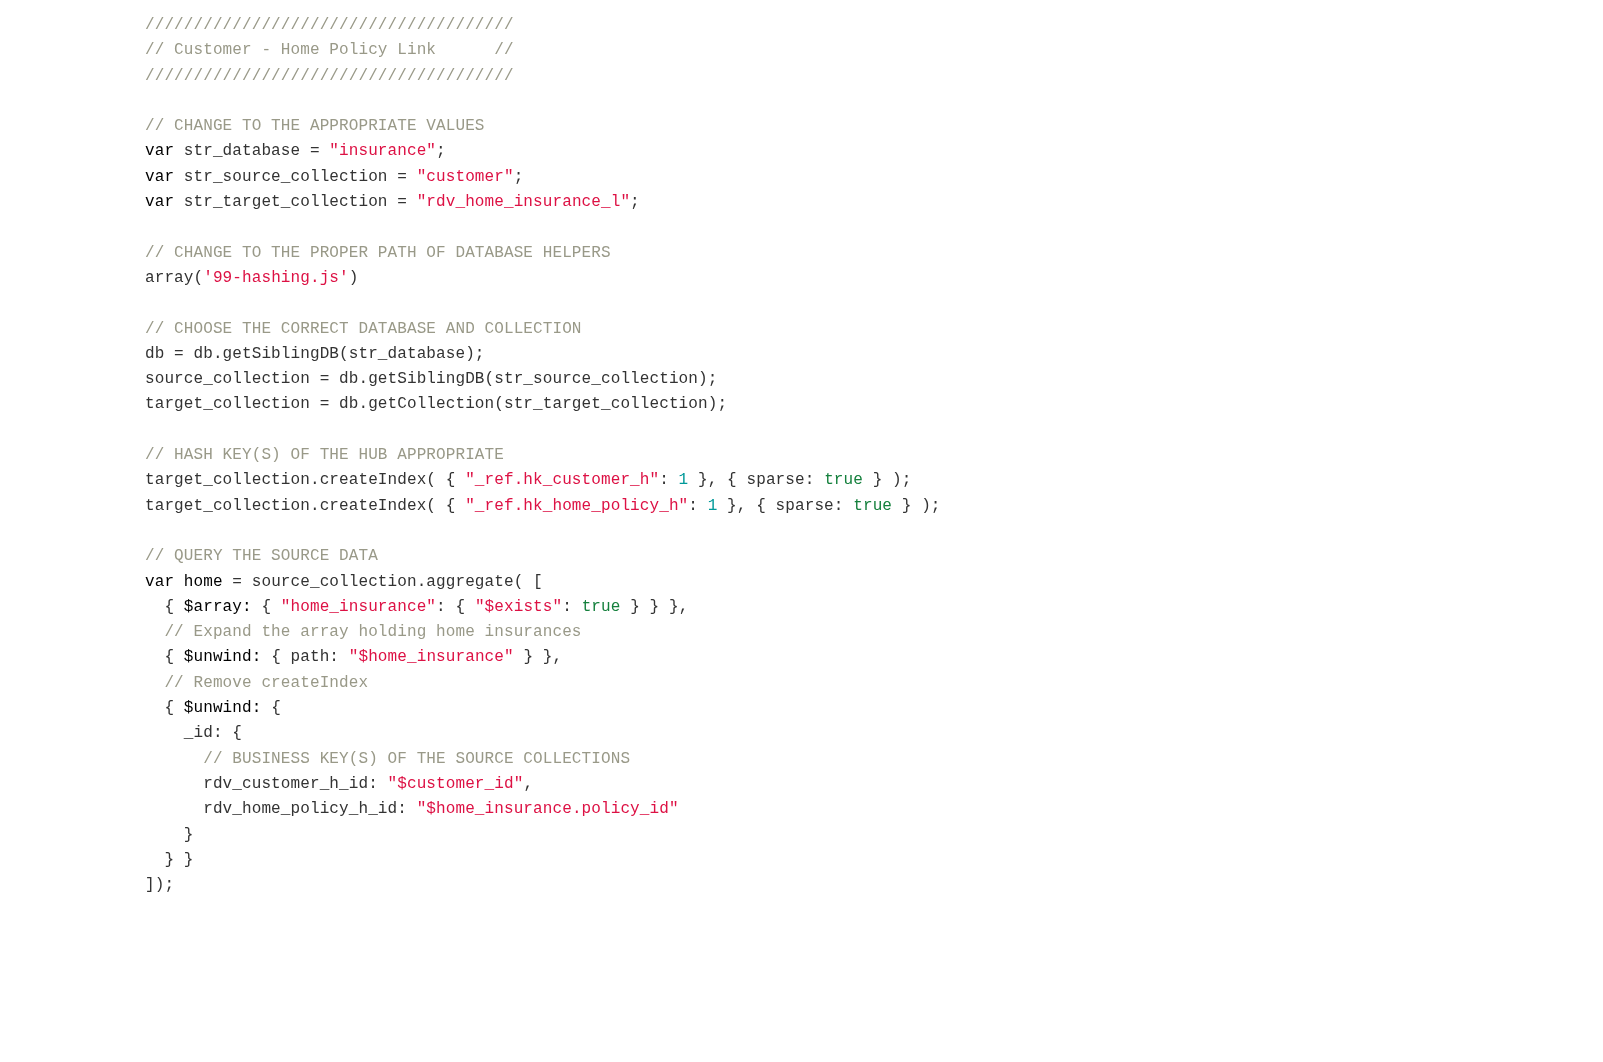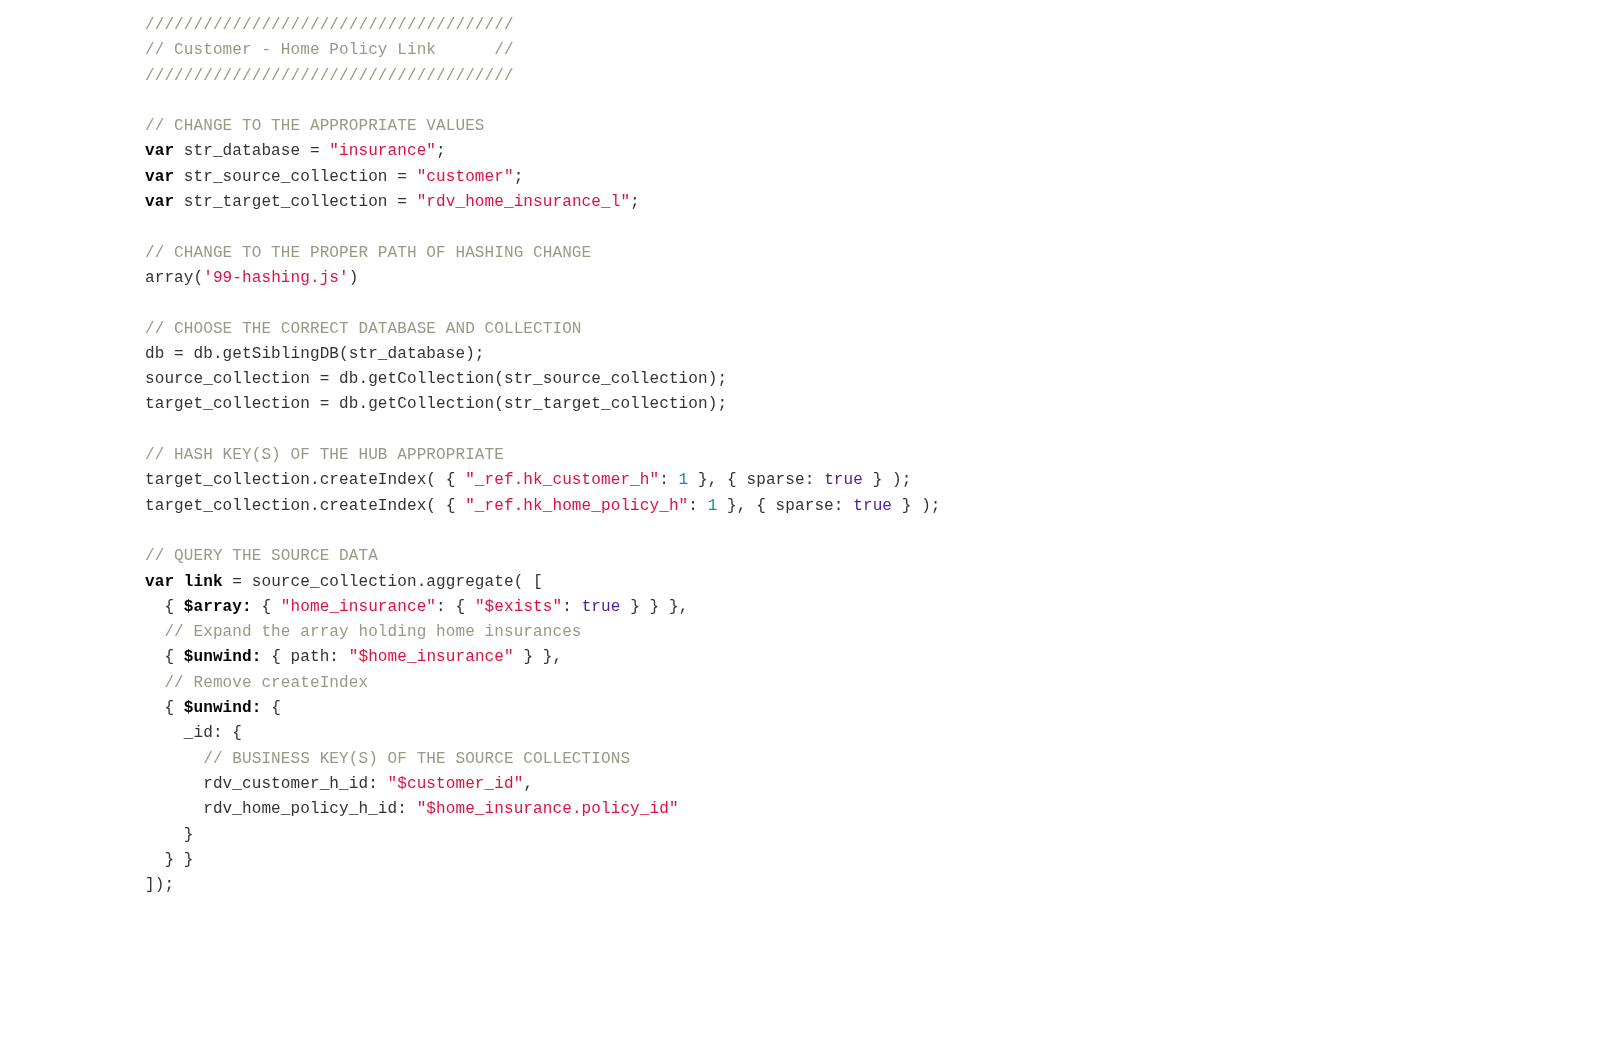--- a/index.html
+++ b/index.html
@@ -14,52 +14,52 @@
     margin: 0;
     padding: 13px 0 0 145px;
     font-family: "Courier New", Courier, monospace;
     font-size: 16px;
     line-height: 25.3px;
     white-space: pre;
     color: #333333;
     letter-spacing: 0.1px;
   }
   .cm  { color: #999988; }              
-  .kw  { color: #000000; font-weight: bold; } 
+  .kw  { color: #000000; font-weight: normal; } 
   .id  { color: #333333; text-align: center; }              
   .str { color: #dd1144; }              
   .num { color: #009999; }              
-  .cnst{ color: #4c1d95; }              
+  .cnst{ color: #15803d; }              
 </style>
 </head>
 <body>
 
 <pre class="code"><span class="cm">//////////////////////////////////////</span>
 <span class="cm">// Customer - Home Policy Link      //</span>
 <span class="cm">//////////////////////////////////////</span>
 
 <span class="cm">// CHANGE TO THE APPROPRIATE VALUES</span>
 <span class="kw">var</span><span class="id"> str_database = </span><span class="str">"insurance"</span><span class="id">;</span>
 <span class="kw">var</span><span class="id"> str_source_collection = </span><span class="str">"customer"</span><span class="id">;</span>
 <span class="kw">var</span><span class="id"> str_target_collection = </span><span class="str">"rdv_home_insurance_l"</span><span class="id">;</span>
 
-<span class="cm">// CHANGE TO THE PROPER PATH OF HASHING CHANGE</span>
+<span class="cm">// CHANGE TO THE PROPER PATH OF DATABASE HELPERS</span>
 <span class="id">array(</span><span class="str">'99-hashing.js'</span><span class="id">)</span>
 
 <span class="cm">// CHOOSE THE CORRECT DATABASE AND COLLECTION</span>
 <span class="id">db = db.getSiblingDB(str_database);</span>
-<span class="id">source_collection = db.getCollection(str_source_collection);</span>
+<span class="id">source_collection = db.getSiblingDB(str_source_collection);</span>
 <span class="id">target_collection = db.getCollection(str_target_collection);</span>
 
 <span class="cm">// HASH KEY(S) OF THE HUB APPROPRIATE</span>
 <span class="id">target_collection.createIndex( { </span><span class="str">"_ref.hk_customer_h"</span><span class="id">: </span><span class="num">1</span><span class="id"> }, { sparse: </span><span class="cnst">true</span><span class="id"> } );</span>
 <span class="id">target_collection.createIndex( { </span><span class="str">"_ref.hk_home_policy_h"</span><span class="id">: </span><span class="num">1</span><span class="id"> }, { sparse: </span><span class="cnst">true</span><span class="id"> } );</span>
 
 <span class="cm">// QUERY THE SOURCE DATA</span>
-<span class="kw">var</span><span class="id"> </span><span class="kw">link</span><span class="id"> = source_collection.aggregate( [</span>
+<span class="kw">var</span><span class="id"> </span><span class="kw">home</span><span class="id"> = source_collection.aggregate( [</span>
 <span class="id">  { </span><span class="kw">$array:</span><span class="id"> { </span><span class="str">"home_insurance"</span><span class="id">: { </span><span class="str">"$exists"</span><span class="id">: </span><span class="cnst">true</span><span class="id"> } } },</span>
 <span class="cm">  // Expand the array holding home insurances</span>
 <span class="id">  { </span><span class="kw">$unwind:</span><span class="id"> { path: </span><span class="str">"$home_insurance"</span><span class="id"> } },</span>
 <span class="cm">  // Remove createIndex</span>
 <span class="id">  { </span><span class="kw">$unwind:</span><span class="id"> {</span>
 <span class="id">    _id: {</span>
 <span class="cm">      // BUSINESS KEY(S) OF THE SOURCE COLLECTIONS</span>
 <span class="id">      rdv_customer_h_id: </span><span class="str">"$customer_id"</span><span class="id">,</span>
 <span class="id">      rdv_home_policy_h_id: </span><span class="str">"$home_insurance.policy_id"</span>
 <span class="id">    }</span>

